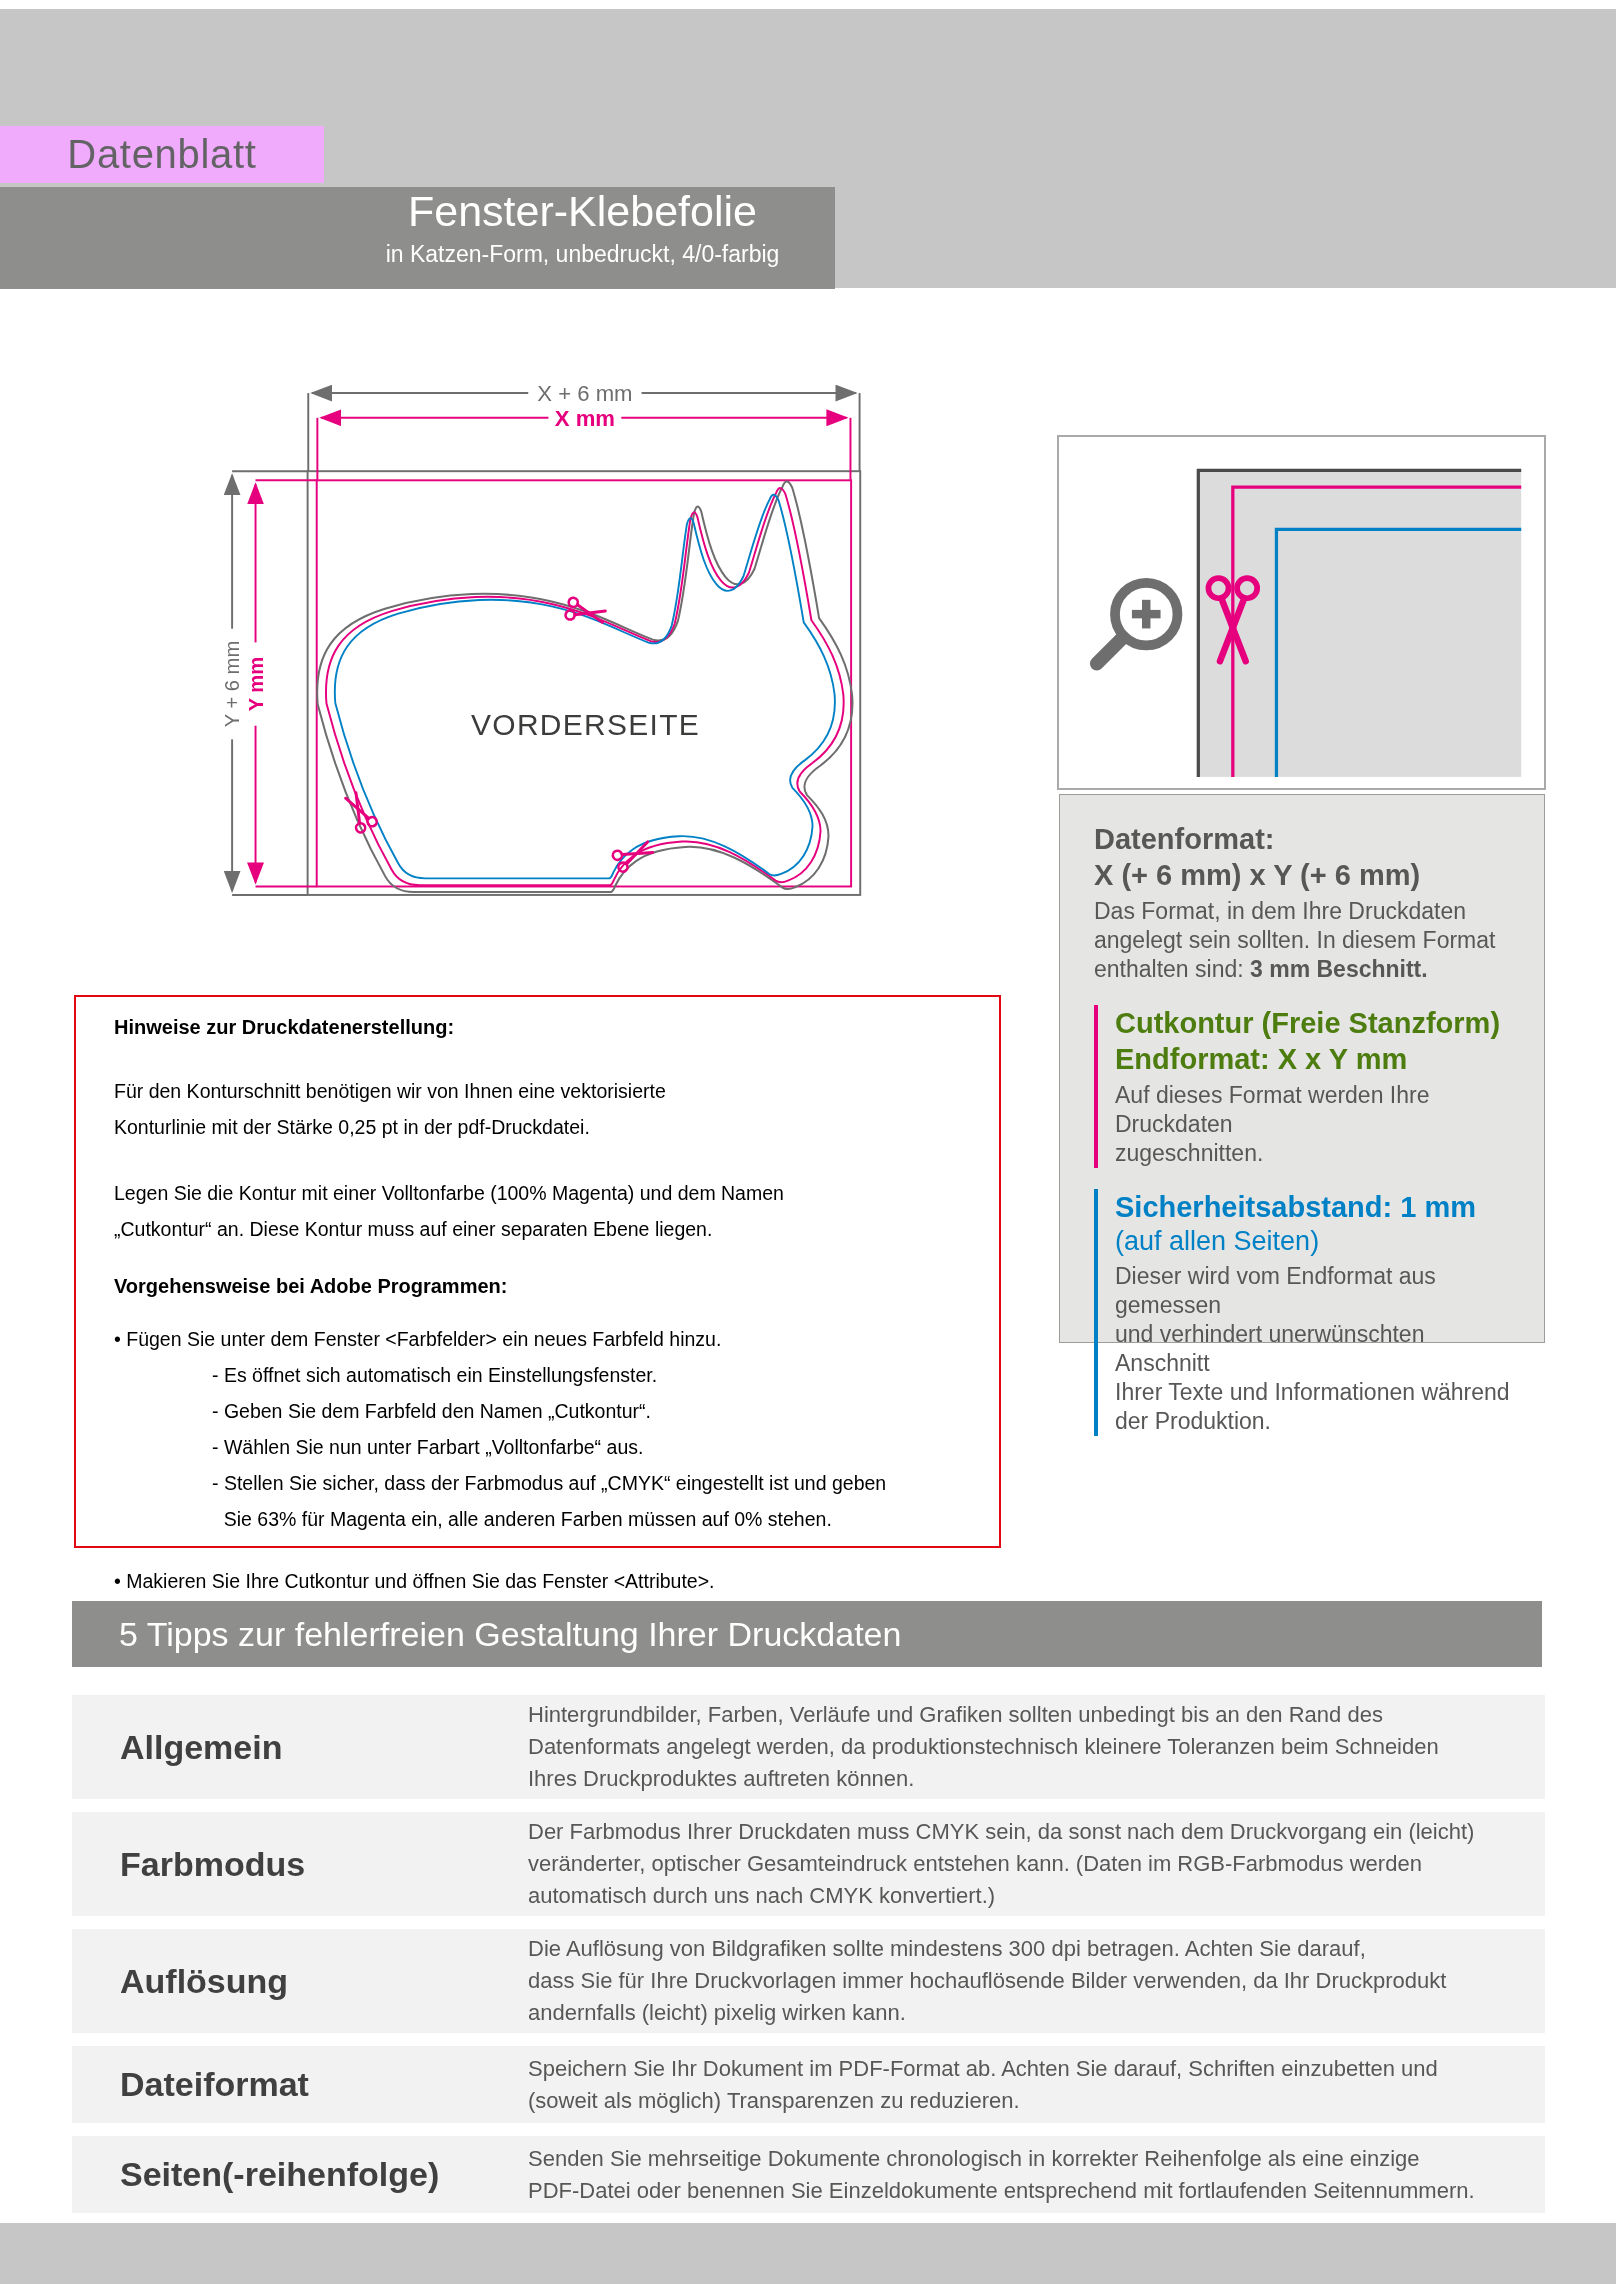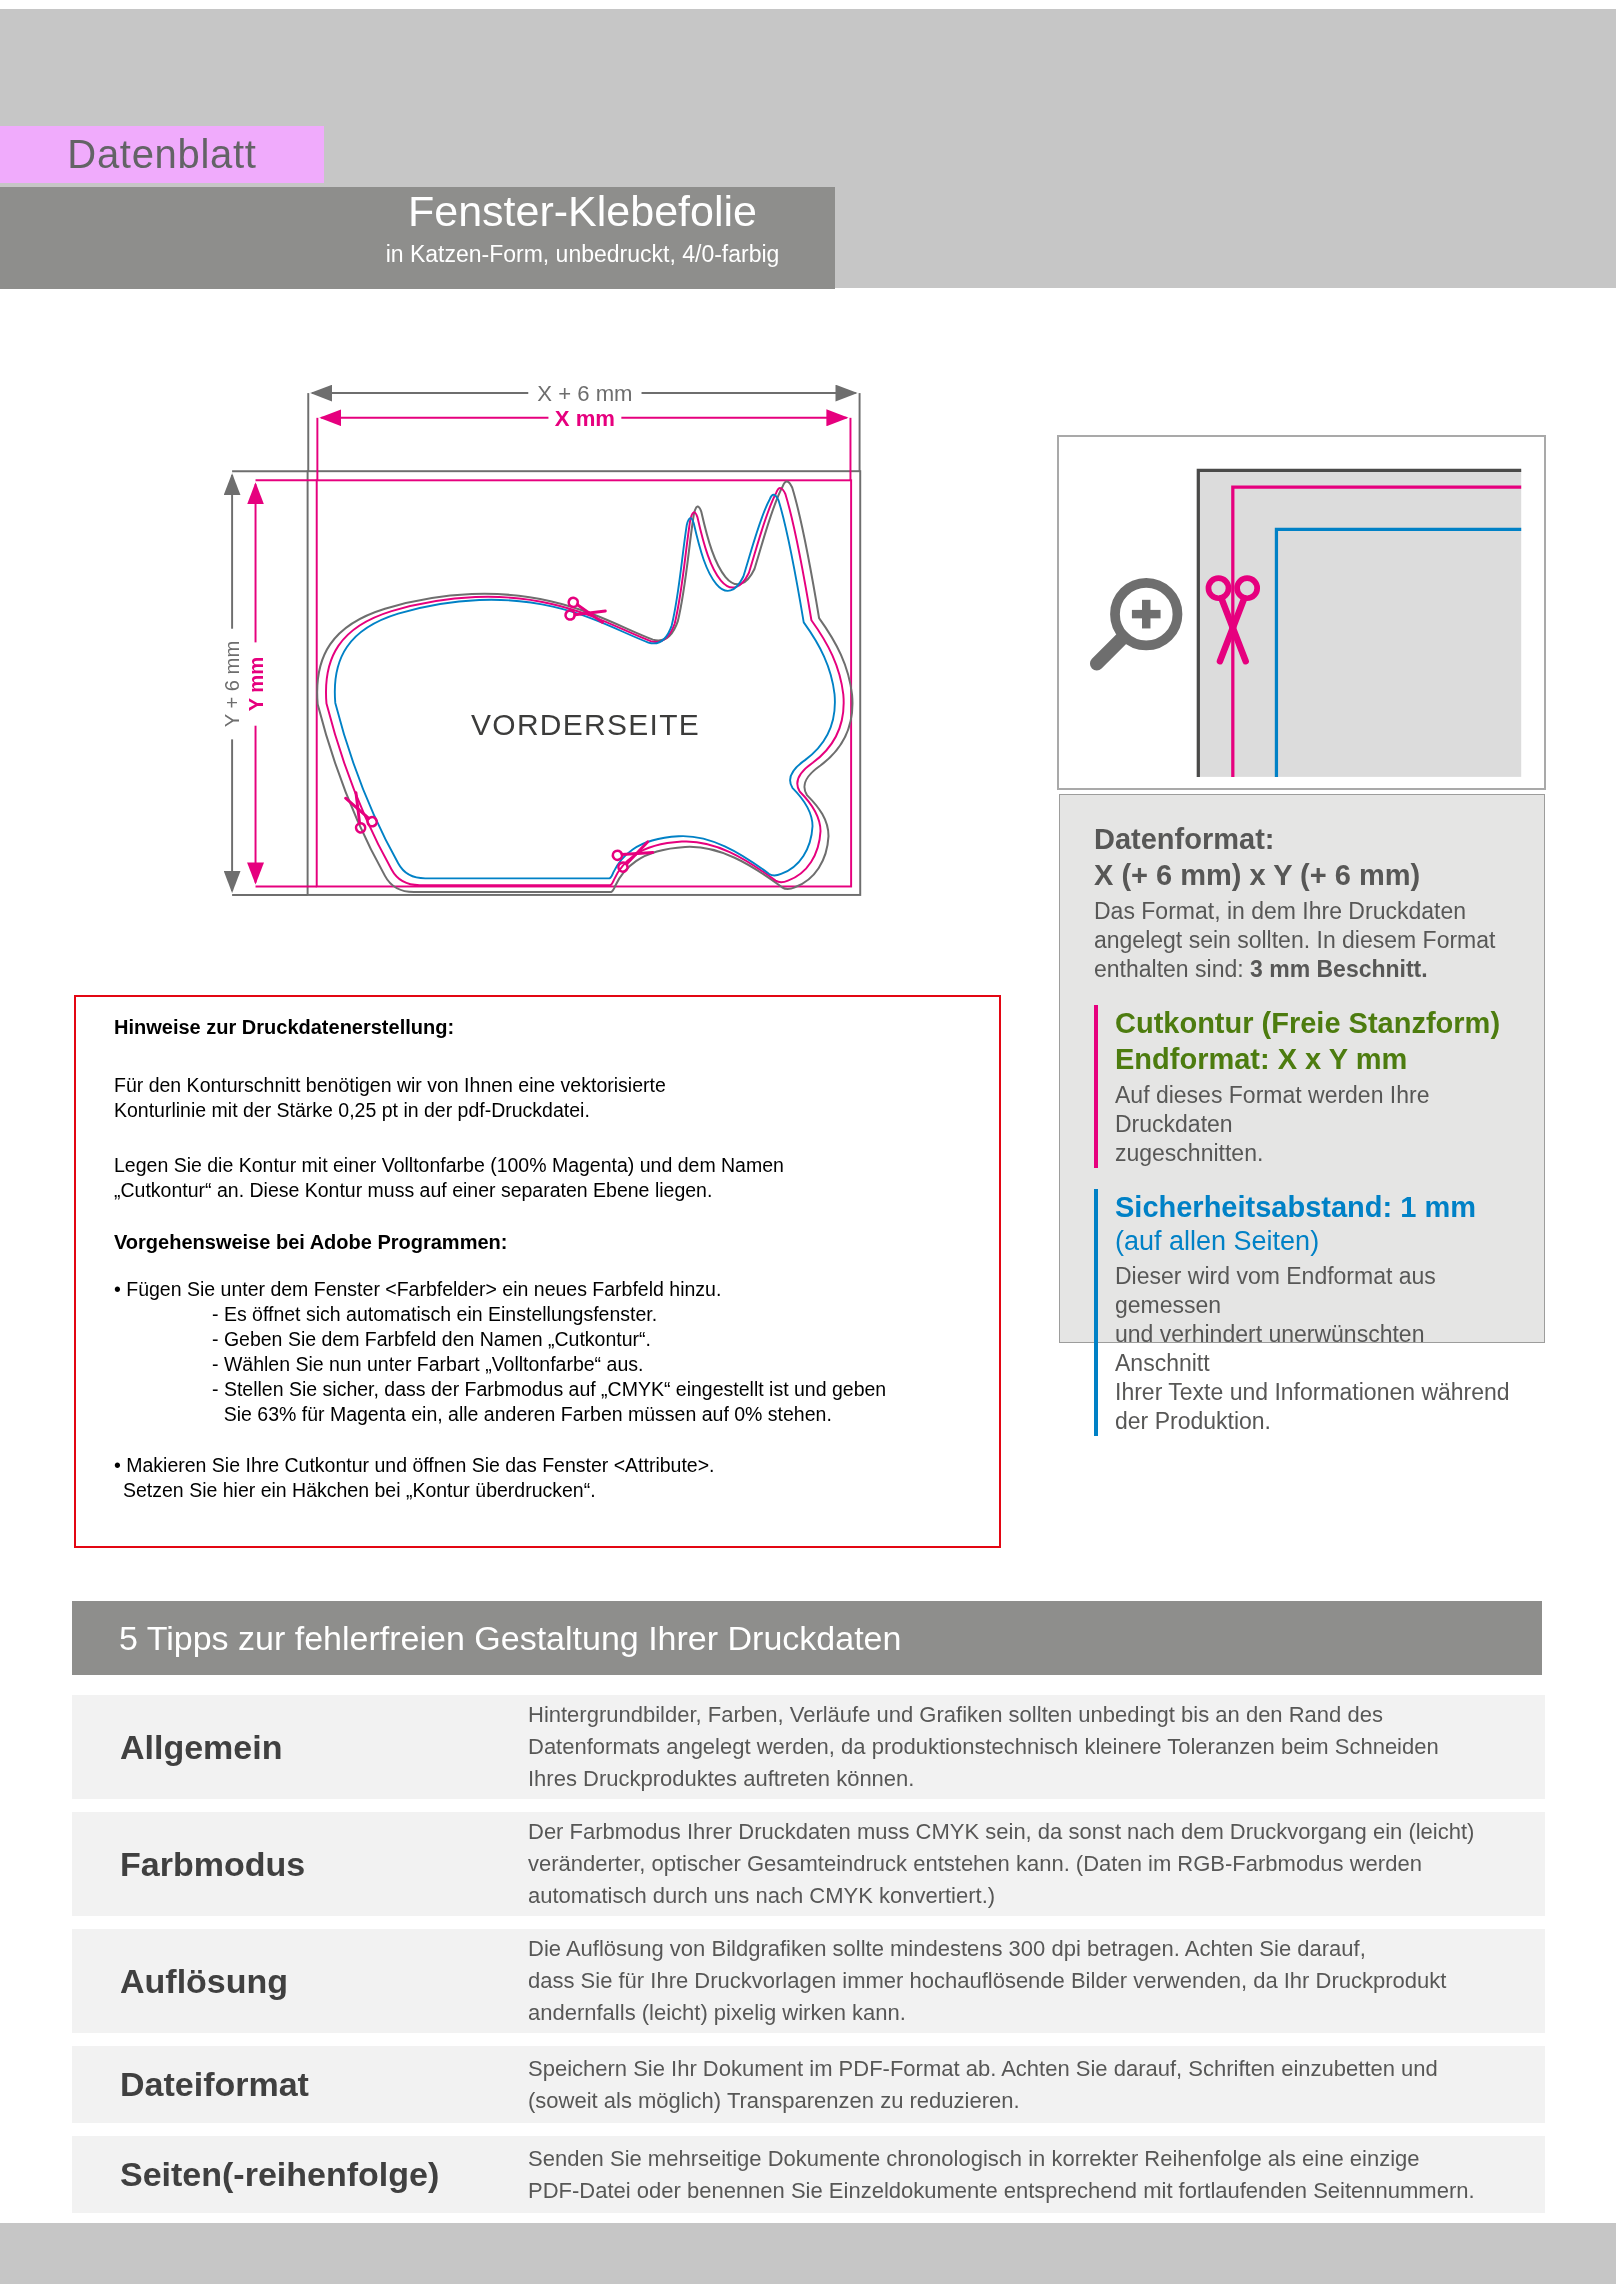--- a/index.html
+++ b/index.html
@@ -31,30 +31,30 @@
   .info-panel .h{font-size:29px;font-weight:bold;line-height:36px;color:#575756;}
   .info-panel .h.magenta{color:#4d7c0f;}
   .info-panel .h.blue{color:#0081c6;}
   .info-panel .h-sub-blue{font-size:27px;color:#0081c6;line-height:33px;}
   .info-panel .body{font-size:23px;line-height:29px;color:#575756;white-space:pre-line;margin-top:3.9px;}
   .info-panel .body b{font-weight:bold;}
   
   .hinweise-box{left:74px;top:995px;width:927px;height:553px;border:2.6px solid #e30613;
     box-sizing:border-box;background:#ffffff;padding:17px 26px 0 38px;color:#000000;}
   .hinweise-box .hd{font-size:20px;font-weight:bold;line-height:26px;}
-  .hinweise-box .para{font-size:19.5px;line-height:25px;white-space:pre-line;}
+  .hinweise-box .para{font-size:19.5px;line-height:36px;white-space:pre-line;}
   .hinweise-box .p1{margin-top:33px;}
   .hinweise-box .p2{margin-top:30px;}
   .hinweise-box .hd2{margin-top:26px;}
   .hinweise-box .b1{margin-top:22px;}
   .hinweise-box .subs{margin-left:98px;}
   .hinweise-box .sub{padding-left:11.7px;text-indent:-11.7px;}
   .hinweise-box .b2{margin-top:26px;padding-left:9px;text-indent:-9px;}
   
-  .tips-bar{left:72px;top:1601px;width:1470px;height:74px;background:#8e8e8c;
+  .tips-bar{left:72px;top:1601px;width:1470px;height:66px;background:#8e8e8c;
     display:flex;align-items:center;}
   .tips-bar span{color:#ffffff;font-size:34px;padding-left:47px;}
   .tips-table{left:72px;top:1695px;width:1473px;}
   .tip-row{position:relative;background:#f2f2f2;margin-bottom:13px;
     display:flex;align-items:center;}
   .tip-row .lbl{position:absolute;left:48px;font-size:34px;color:#404040;font-weight:bold;}
   .tip-row .txt{margin-left:456px;font-size:22px;line-height:32px;color:#575756;white-space:pre-line;padding:15.6px 0;}
   .r3l{height:104px;}
   .r2l{height:77px;}
   

